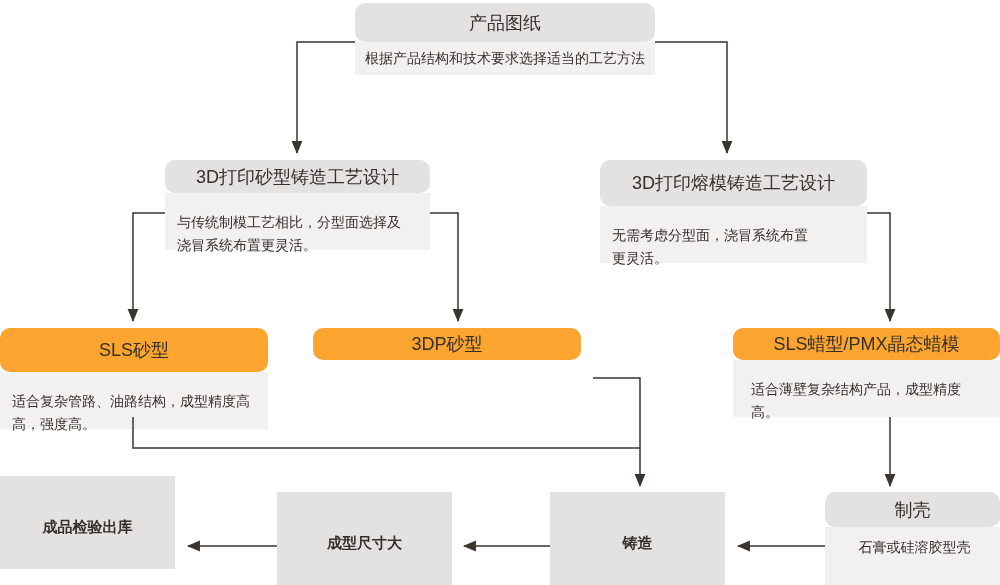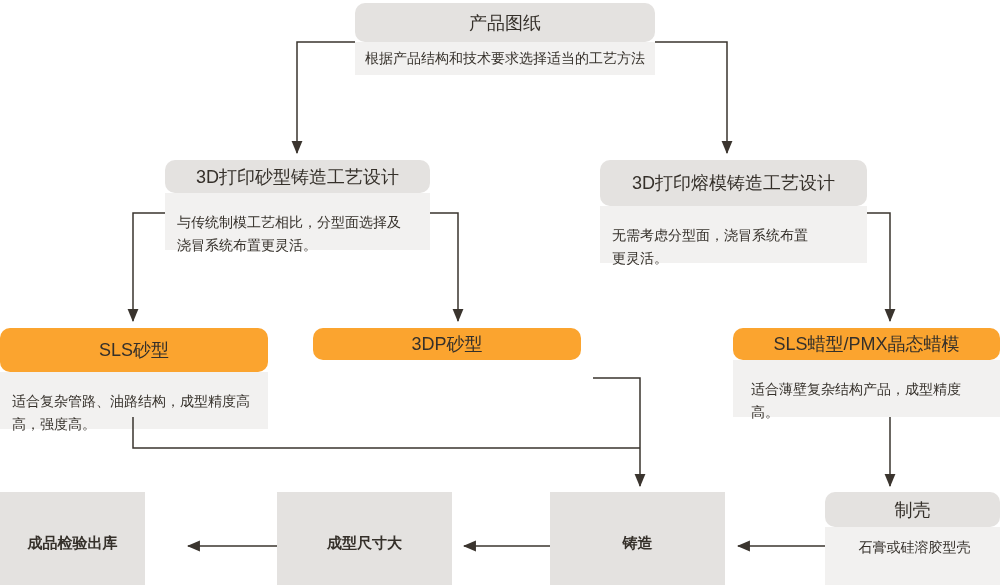--- a/index.html
+++ b/index.html
@@ -91,21 +91,21 @@
 
   <div class="node" style="left:313px;top:328px;width:268px">
     <div class="hdr orange" style="height:32px">3DP砂型</div>
   </div>
 
   <div class="node" style="left:733px;top:328px;width:267px">
     <div class="hdr orange" style="height:32px">SLS蜡型/PMX晶态蜡模</div>
     <div class="bdy" style="height:57px;padding-left:18px">适合薄壁复杂结构产品，成型精度高。</div>
   </div>
 
-  <div class="node solo" style="left:0;top:492px;width:145px;height:93px">成品检验出库</div>
+  <div class="node solo" style="left:0;top:476px;width:175px;height:93px">成品检验出库</div>
 
   <div class="node solo" style="left:277px;top:492px;width:175px;height:93px">成型尺寸大</div>
 
   <div class="node solo" style="left:550px;top:492px;width:175px;height:93px">铸造</div>
 
   <div class="node" style="left:825px;top:492px;width:175px">
     <div class="hdr gray" style="height:35px">制壳</div>
     <div class="bdy shellbody" style="height:58px">石膏或硅溶胶型壳</div>
   </div>
 

